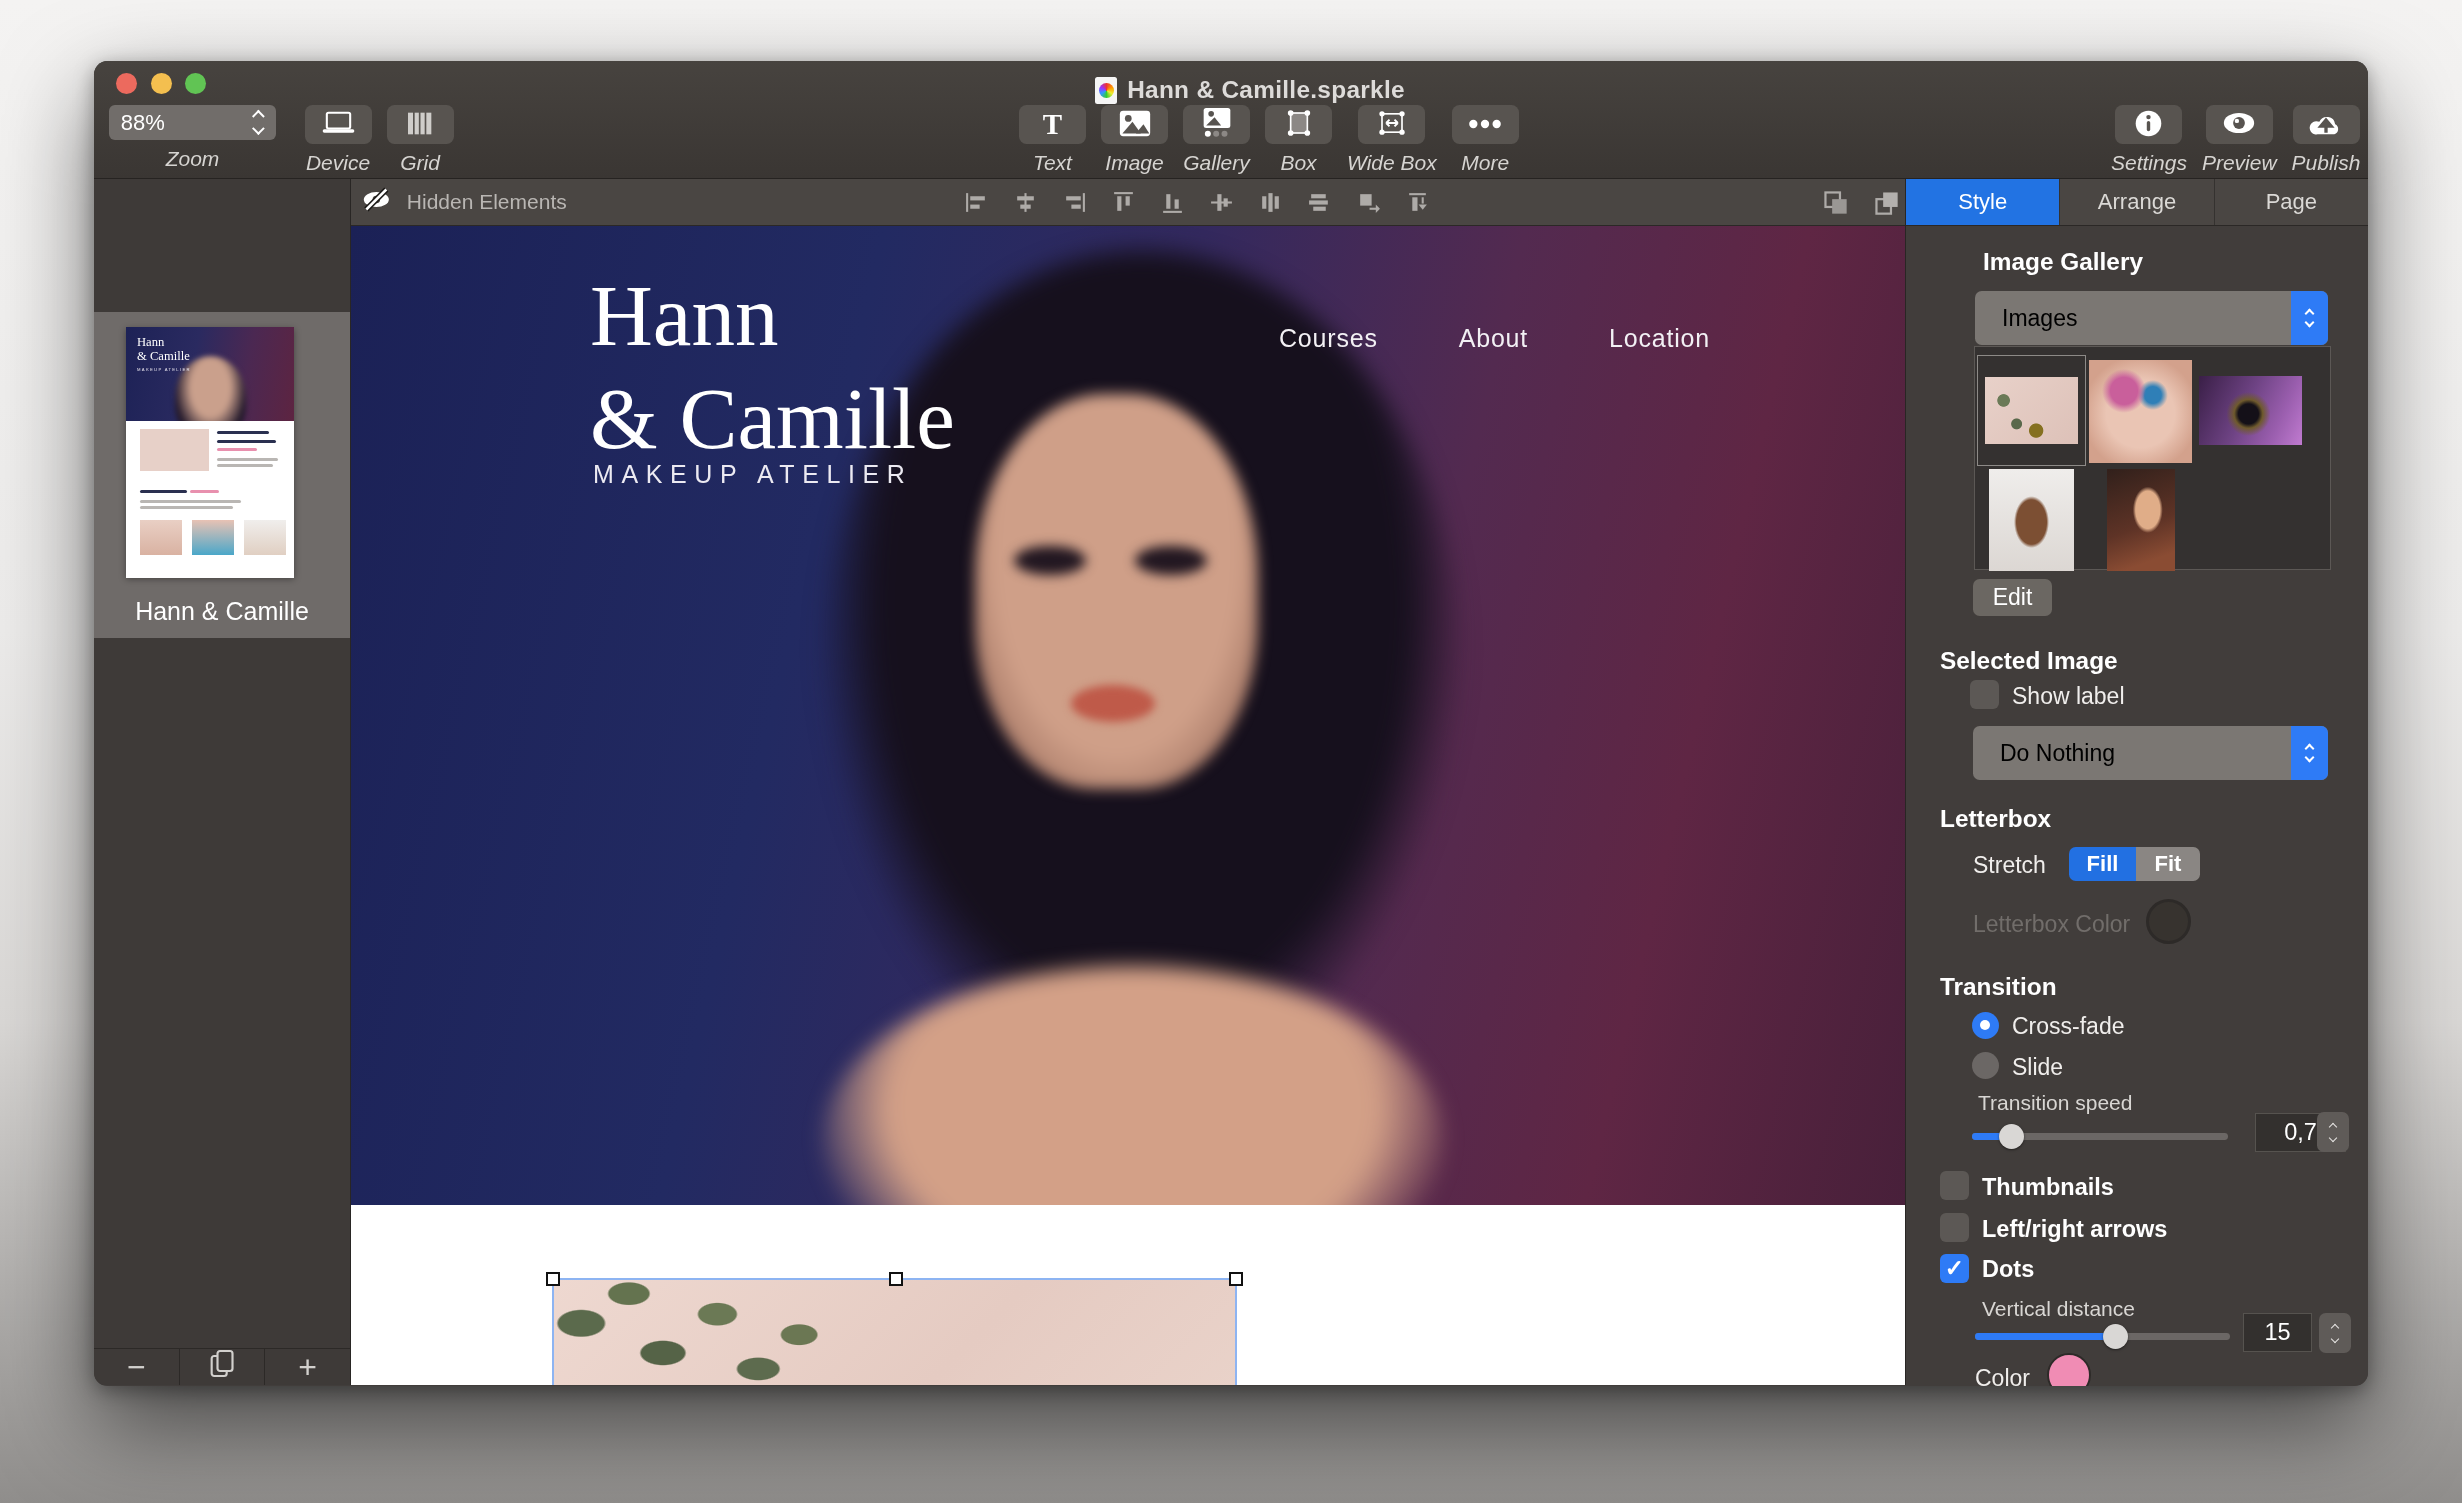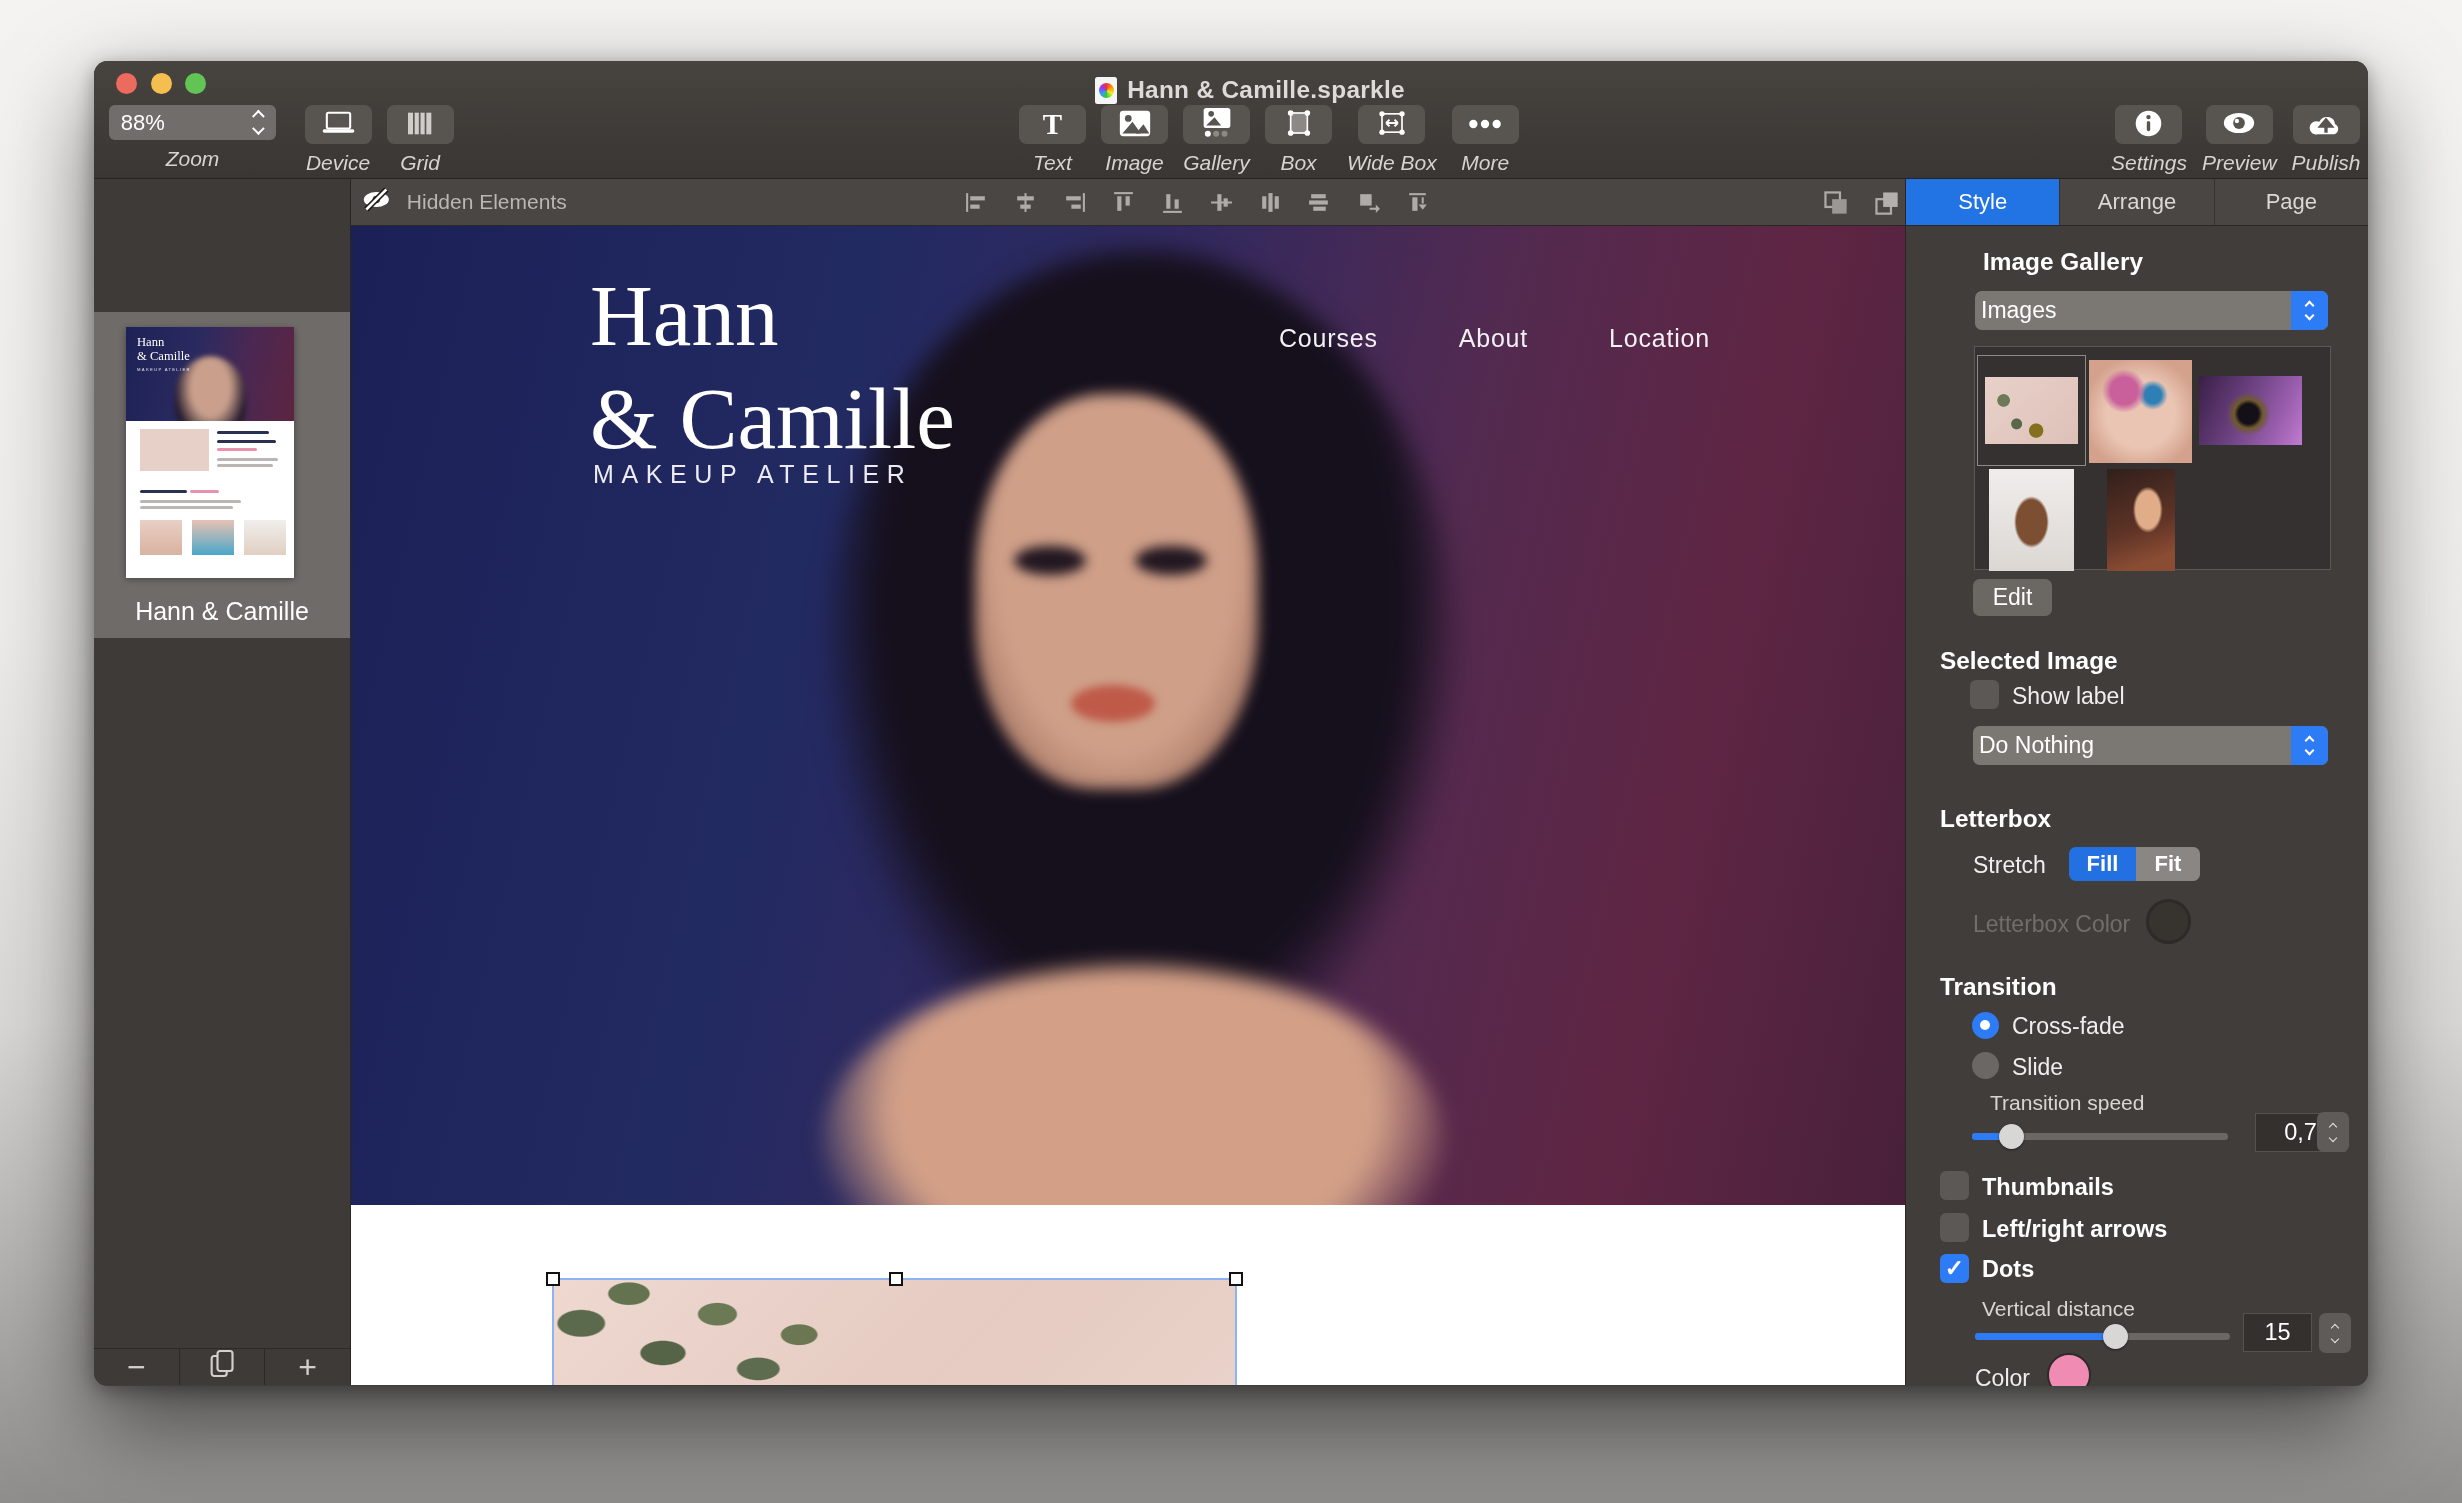--- a/index.html
+++ b/index.html
@@ -113,22 +113,22 @@
   .h-l{left:-8.4px;} .h-c{left:335px;} .h-r{right:-8.4px;}
   .aspire { position:absolute; left:1002px; top:77px; font-family:"Liberation Serif",serif;
     font-size:48px; line-height:1.22; color:#1d2440; }
   
   .panel { width:463px; flex:none; background:#413d3b; border-left:1.7px solid #292624; position:relative; font-size:23px; }
   .tabs { display:flex; height:47px; border-bottom:1.7px solid #2b2826; }
   .tab { flex:1; display:flex; align-items:center; justify-content:center; background:#4a4643; color:#dbd9d6; font-size:22px; }
   .tab + .tab { border-left:1.7px solid #353230; }
   .tab.active { background:#2273e3; color:#fff; }
   .sec-title { position:absolute; left:34px; font-weight:bold; font-size:24.4px; color:#fff; }
-  .dropdown { position:absolute; height:39px; background:#7b7773; border-radius:6.7px; color:#ffffff;
-    display:flex; align-items:center; padding-left:6px; }
+  .dropdown { position:absolute; height:54px; background:#7b7773; border-radius:6.7px; color:#000000;
+    display:flex; align-items:center; padding-left:27px; }
   .dropdown .stepper-blue { position:absolute; right:0; top:0; width:37px; height:100%;
     background:#2e7bf6; border-radius:0 6.7px 6.7px 0; display:flex; align-items:center; justify-content:center; }
   .stepper-blue .updown i { border-color:#fff; padding:2.5px; border-width:0 2.5px 2.5px 0; }
   .well { position:absolute; left:68px; top:167px; width:357px; height:224px; background:#343130; border:1.7px solid #5c5855; }
   .thumb { position:absolute; }
   .sel-outline { position:absolute; left:1.7px; top:8.4px; width:109px; height:111px; border:1.7px solid #8d8a87;
     display:flex; align-items:center; justify-content:center; }
   .t1 { width:93px; height:67px;
     background:radial-gradient(circle at 20% 35%,#6b7a57 0 5.9px,rgba(0,0,0,0) 6.7px),
                radial-gradient(circle at 34% 70%,#59684a 0 5px,rgba(0,0,0,0) 5.9px),
@@ -567,21 +567,21 @@
         <div class="off">Fit</div>
       </div>
       <div class="check-label dim" style="left:67px; top:732px;">Letterbox Color</div>
       <div class="swatch" style="left: 240px; top: 720px; width: 45px; height: 45px; border: 3.4px solid rgb(45, 42, 40); background: rgb(55, 51, 47);"></div>
 
       <div class="sec-title" style="top:794px;">Transition</div>
       <div class="radio on" style="left:66px; top:833px;"></div>
       <div class="check-label" style="left:106px; top:834px;">Cross-fade</div>
       <div class="radio" style="left:66px; top:873px;"></div>
       <div class="check-label" style="left:106px; top:875px;">Slide</div>
-      <div class="small-label" style="left:72px; top:912px;margin-left:12px;">Transition speed</div>
+      <div class="small-label" style="left:72px; top:912px;">Transition speed</div>
       <div class="slider" style="left:66px; top:954px; width:256px;">
         <div class="fill" style="width:15%;"></div>
         <div class="knob" style="left:27px;"></div>
       </div>
       <div class="value-box" style="left:349px; top:934px; width:91px;">0,7</div>
       <div class="mini-stepper" style="left:411px; top:933px;">
           <i class="up"></i>
           <i class="down"></i>
         </div>
 

